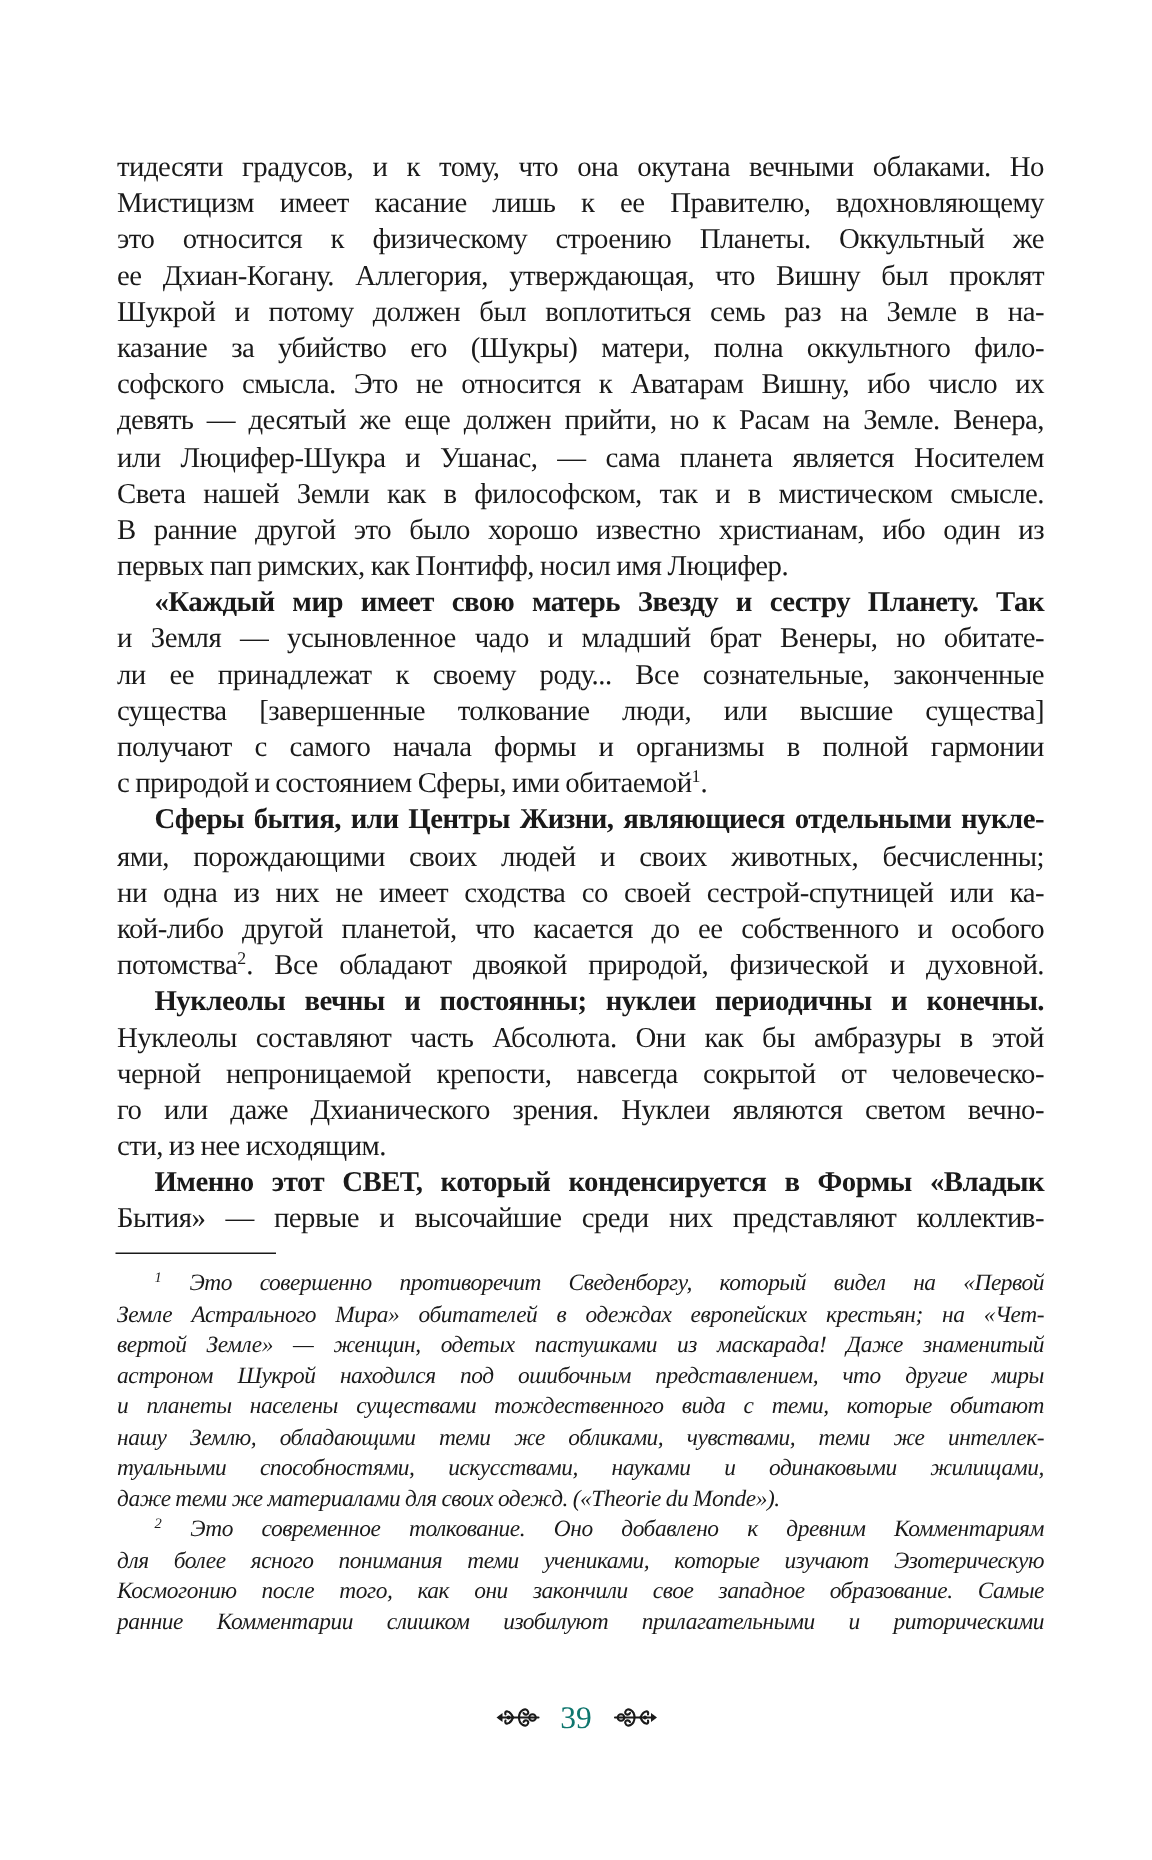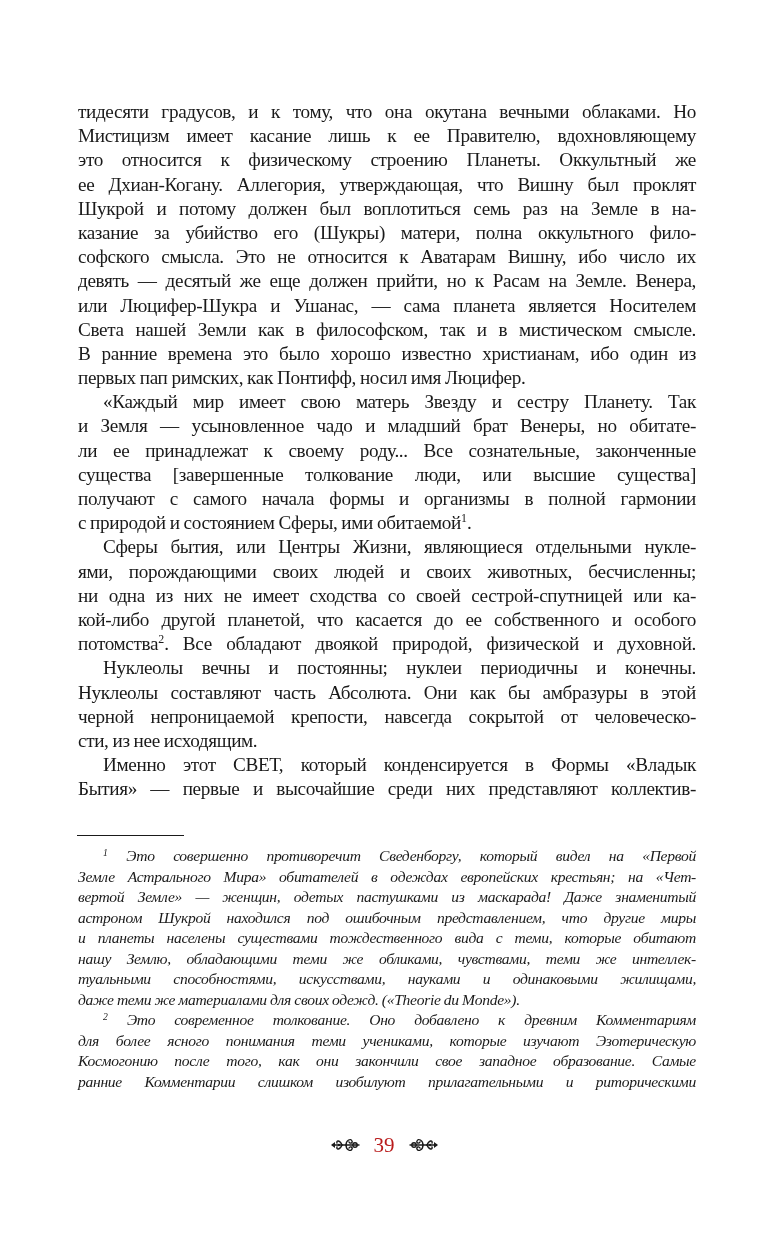--- a/index.html
+++ b/index.html
@@ -37,20 +37,21 @@
       white-space: nowrap;
       letter-spacing: -0.35px;
       word-spacing: -0.5px;
     }
     .main-line.last {
       text-align-last: left;
       font-family: Liberation Serif, serif;
     }
     .main-line.indent {
       text-indent: 25px;
+      font-weight: bold;
     }
     .footnote-rule {
       position: absolute;
       left: 77px;
       top: 835px;
       width: 107px;
       height: 0;
       border-top: 1.6px solid #1a1a1a;
     }
     .footnotes {
@@ -90,21 +91,21 @@
       top: 1128px;
       height: 34px;
       display: flex;
       justify-content: center;
       align-items: center;
       gap: 12px;
     }
     .page-number {
       font-size: 21px;
       line-height: 34px;
-      color: #b91c1c;
+      color: #0f766e;
     }
     .ornament {
       width: 32px;
       height: 22px;
       display: inline-block;
     }
   </style>
 </head>
 <body>
 
@@ -115,39 +116,40 @@
     <span class="main-line">тидесяти градусов, и к тому, что она окутана вечными облаками. Но</span>
     <span class="main-line">Мистицизм имеет касание лишь к ее Правителю, вдохновляющему</span>
     <span class="main-line">это относится к физическому строению Планеты. Оккультный же</span>
     <span class="main-line">ее Дхиан-Когану. Аллегория, утверждающая, что Вишну был проклят</span>
     <span class="main-line">Шукрой и потому должен был воплотиться семь раз на Земле в на-</span>
     <span class="main-line">казание за убийство его (Шукры) матери, полна оккультного фило-</span>
     <span class="main-line">софского смысла. Это не относится к Аватарам Вишну, ибо число их</span>
     <span class="main-line">девять — десятый же еще должен прийти, но к Расам на Земле. Венера,</span>
     <span class="main-line">или Люцифер-Шукра и Ушанас, — сама планета является Носителем</span>
     <span class="main-line">Света нашей Земли как в философском, так и в мистическом смысле.</span>
-    <span class="main-line">В ранние времена это было хорошо известно христианам, ибо один из</span>
+    <span class="main-line">В ранние другой это было хорошо известно христианам, ибо один из</span>
     <span class="main-line last">первых пап римских, как Понтифф, носил имя Люцифер.</span>
 
     <span class="main-line indent">«Каждый мир имеет свою матерь Звезду и сестру Планету. Так</span>
     <span class="main-line">и Земля — усыновленное чадо и младший брат Венеры, но обитате-</span>
     <span class="main-line">ли ее принадлежат к своему роду... Все сознательные, законченные</span>
     <span class="main-line">существа [завершенные толкование люди, или высшие существа]</span>
     <span class="main-line">получают с самого начала формы и организмы в полной гармонии</span>
     <span class="main-line last"><span>с природой и состоянием Сферы, ими обитаемой</span><sup>1</sup><span>.</span></span>
 
     <span class="main-line indent">Сферы бытия, или Центры Жизни, являющиеся отдельными нукле-</span>
     <span class="main-line">ями, порождающими своих людей и своих животных, бесчисленны;</span>
     <span class="main-line">ни одна из них не имеет сходства со своей сестрой-спутницей или ка-</span>
     <span class="main-line">кой-либо другой планетой, что касается до ее собственного и особого</span>
     <span class="main-line last" style="text-align-last: justify;"><span>потомства</span><sup>2</sup><span>. Все обладают двоякой природой, физической и духовной.</span></span>
 
     <span class="main-line indent">Нуклеолы вечны и постоянны; нуклеи периодичны и конечны.</span>
     <span class="main-line">Нуклеолы составляют часть Абсолюта. Они как бы амбразуры в этой</span>
     <span class="main-line">черной непроницаемой крепости, навсегда сокрытой от человеческо-</span>
+    <span class="main-line">го или даже Дхианического зрения. Нуклеи являются светом вечно-</span>
     <span class="main-line last">сти, из нее исходящим.</span>
 
     <span class="main-line indent">Именно этот СВЕТ, который конденсируется в Формы «Владык</span>
     <span class="main-line">Бытия» — первые и высочайшие среди них представляют коллектив-</span>
   </div>
 
   <div class="footnote-rule"></div>
 
   <div class="footnotes">
 

